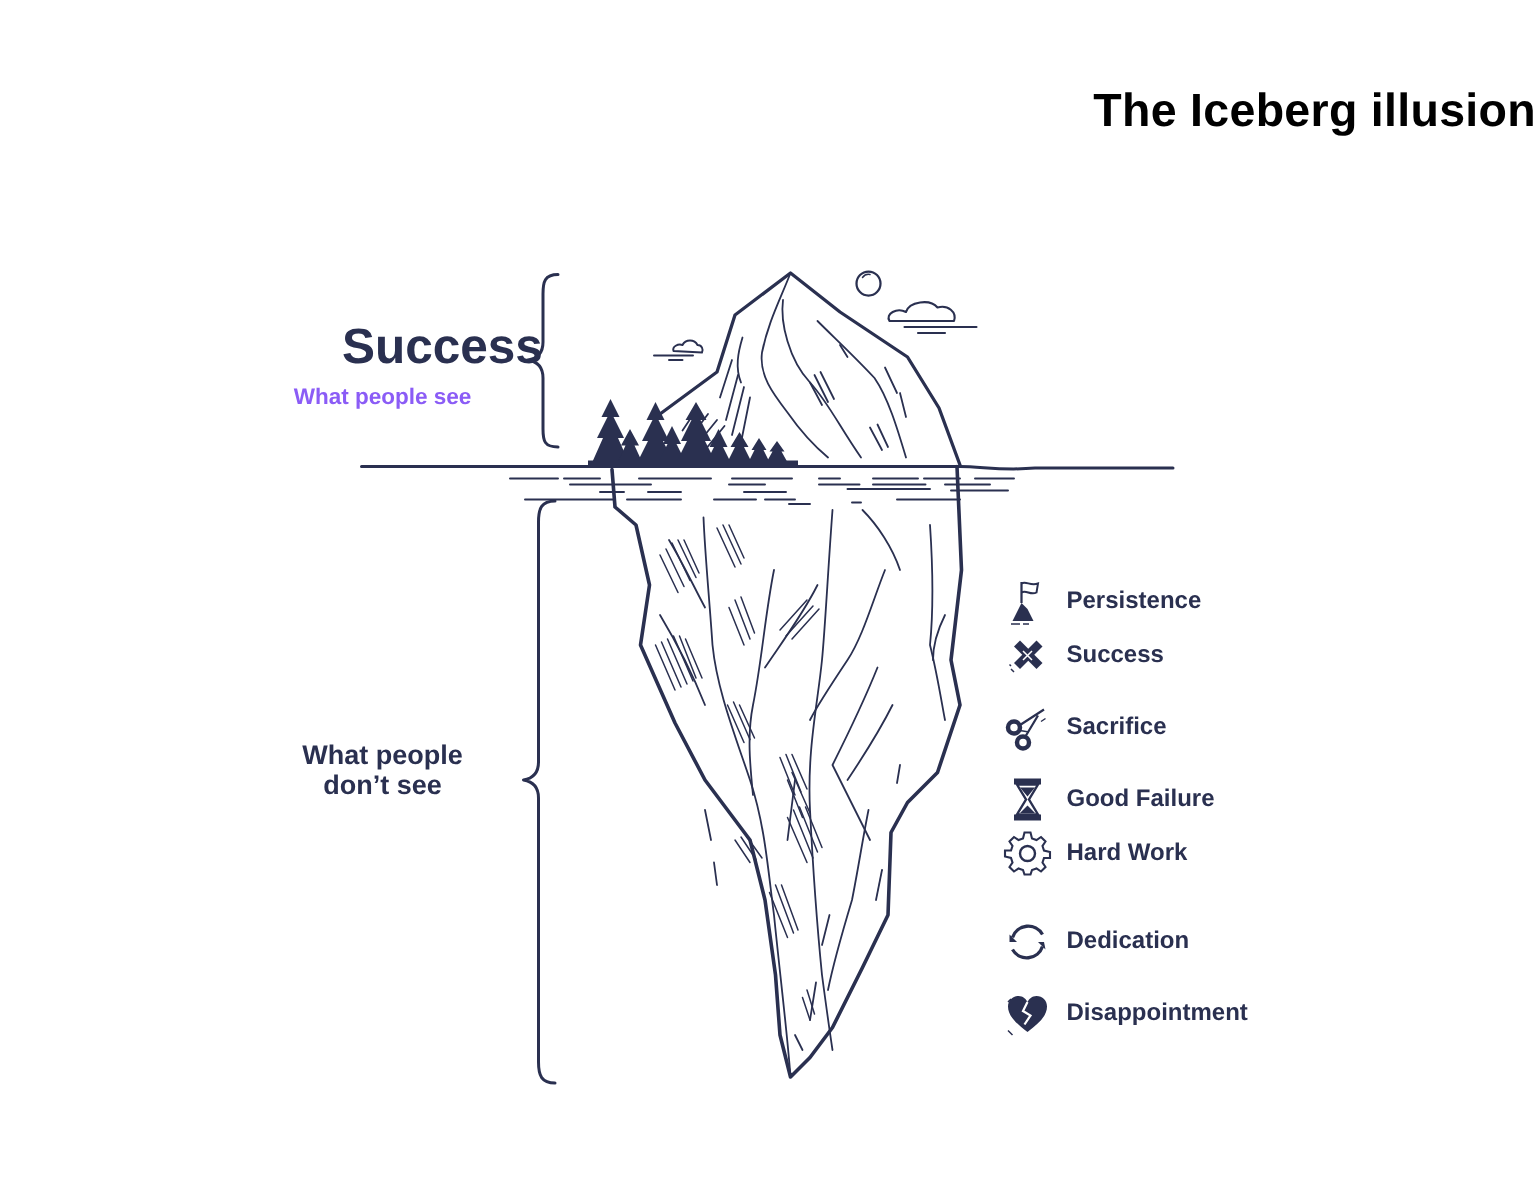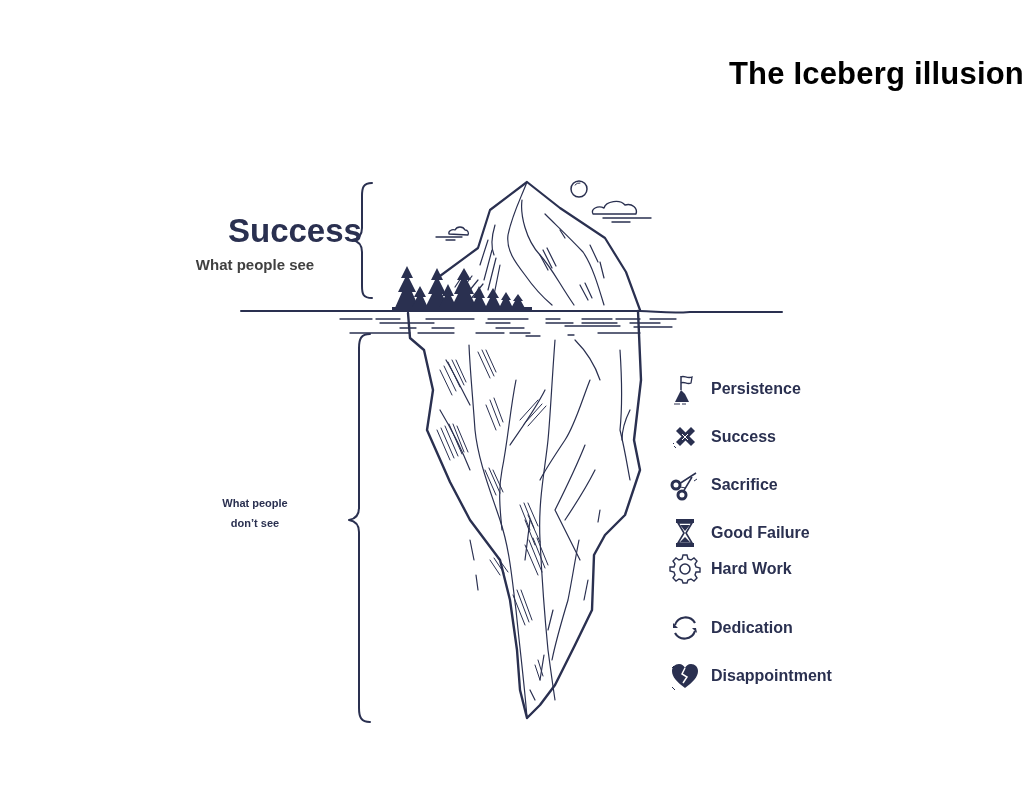--- a/index.html
+++ b/index.html
@@ -3,23 +3,23 @@
 <meta charset="utf-8">
 <style>
   html, body { margin: 0; padding: 0; background: #ffffff; }
   body { width: 1024px; height: 796px; position: relative; overflow: hidden;
          font-family: "Liberation Sans", "DejaVu Sans", sans-serif; color: #2a3050; }
   .title { position: absolute; left: 0; width: 1024px; top: 56px; text-align: right;
            font-size: 31px; font-weight: 700; color: #000000; letter-spacing: 0.2px; }
   .success { position: absolute; left: 180px; width: 150px; top: 212px; text-align: left;
              font-size: 33px; font-weight: 700; color: #2a3050; margin-left: 48px; }
   .success-sub { position: absolute; left: 180px; width: 150px; top: 256px; text-align: center;
-                 font-size: 15px; font-weight: 600; color: #404040; }
+                 font-size: 15px; font-weight: 600; color: #8b5cf6; }
   .hidden-label { position: absolute; left: 190px; width: 130px; top: 493px; text-align: center;
-                  font-size: 11px; line-height: 20px; font-weight: 600; color: #2a3050; }
+                  font-size: 18px; line-height: 20px; font-weight: 600; color: #2a3050; }
   svg.art { position: absolute; left: 0; top: 0; }
   .legend { position: absolute; left: 668px; top: 372px; }
   .legend-item { position: absolute; left: 0; height: 34px; width: 200px; display: flex; align-items: center; }
   .legend-icon { width: 34px; height: 34px; display: inline-block; }
   .legend-label { margin-left: 9px; font-size: 16px; font-weight: 600; color: #2a3050; }
 </style>
 </head>
 <body>
 
 <div class="title">The Iceberg illusion</div>
@@ -123,21 +123,21 @@
     <path d="M525,520 L535,545 M528,515 L540,542"></path>
     <path d="M525,545 L538,575 M529,540 L542,572 M533,538 L545,568 M537,538 L548,565"></path>
     <path d="M490,560 L500,575 M494,558 L504,573 M498,558 L508,572"></path>
     <path d="M513,595 L525,625 M517,590 L529,622 M521,590 L532,620"></path>
     <path d="M535,665 L540,680 M538,660 L543,676"></path>
   </g>
 </svg>
 
 <div class="legend">
 
-  <div class="legend-item" style="top:0px">
+  <div class="legend-item" style="top:12px">
     <svg class="legend-icon" viewBox="0 0 34 34">
       <path d="M7,30 L13,18 L17,22 L21,30 Z" fill="#2a3050"></path>
       <path d="M13,18 L13,4" stroke="#2a3050" stroke-width="1.5"></path>
       <path d="M13,5 C16,3 19,7 24,5 L23,11 C19,13 16,9 13,11" fill="none" stroke="#2a3050" stroke-width="1.3"></path>
       <path d="M6,32 L12,32 M14,32 L18,32" stroke="#2a3050" stroke-width="1"></path>
     </svg>
     <span class="legend-label">Persistence</span>
   </div>
 
   <div class="legend-item" style="top:48px">

